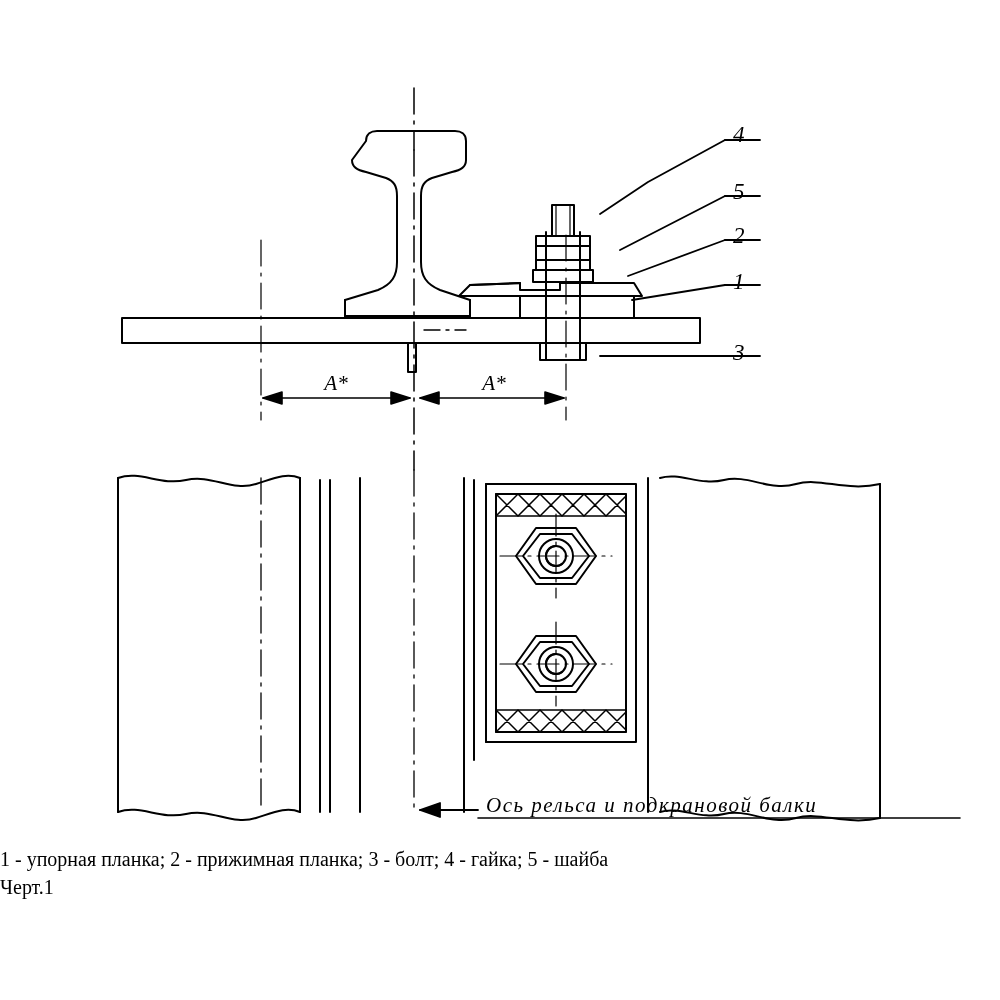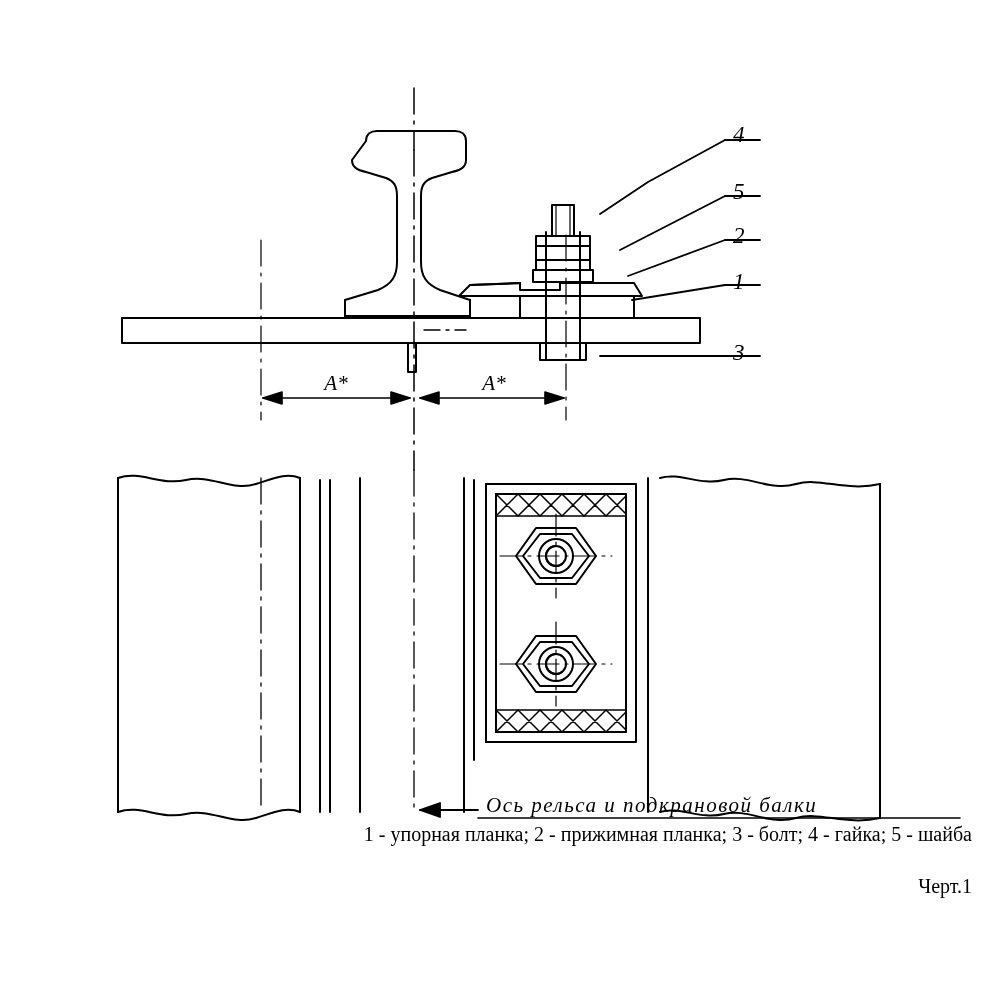--- a/index.html
+++ b/index.html
@@ -24,35 +24,34 @@
   svg.drawing {
     position: absolute;
     left: 0;
     top: 0;
     width: 1000px;
     height: 1000px;
   }
   .caption-block {
     position: absolute;
     left: 0;
-    top: 820px;
+    top: 845px;
     width: 972px;
-    text-align: right;
+    text-align: left;
     font-family: "Liberation Serif", serif;
   }
   .caption-line {
     font-size: 20px;
     line-height: 28px;
     color: #000;
   }
   .fig-number {
     font-size: 20px;
     line-height: 28px;
     color: #000;
-    margin-top: 24px;
   }
   .lbl {
     font-family: "Liberation Serif", serif;
     font-style: italic;
     font-size: 23px;
     fill: #000;
   }
   .dim-lbl {
     font-family: "Liberation Serif", serif;
     font-style: italic;

